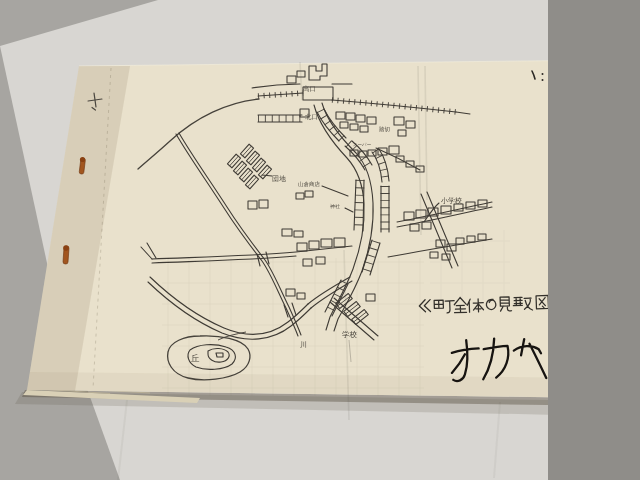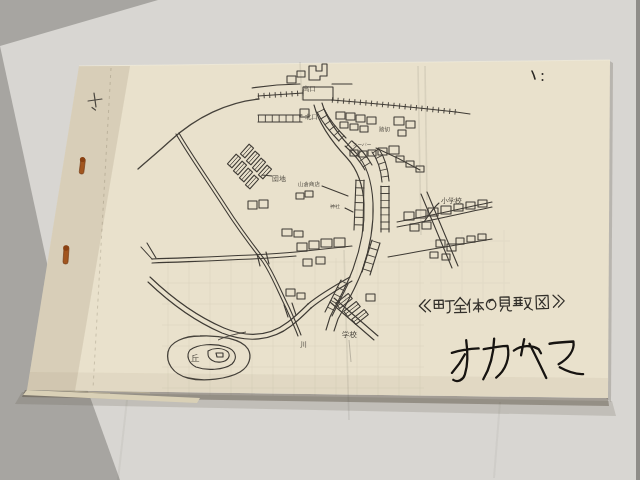--- a/index.html
+++ b/index.html
@@ -1,16 +1,16 @@
 <!DOCTYPE html>
 <html><head>
 <meta charset="utf-8">
 <style>
   html,body{margin:0;padding:0;background:#8f8d89;}
-  #stage{width:636px;height:480px;position:relative;overflow:hidden;}
+  #stage{width:548px;height:480px;position:relative;overflow:hidden;}
   svg{display:block;}
   .ink{stroke:#3f3b35;fill:none;stroke-width:1.1;stroke-linecap:round;stroke-linejoin:round;}
   .ink2{stroke:#46423b;fill:none;stroke-width:1.3;stroke-linecap:round;stroke-linejoin:round;}
   .box{stroke:#3f3b35;fill:none;stroke-width:1.05;stroke-linejoin:round;}
   .ticks{stroke:#3f3b35;fill:none;stroke-width:5.5;stroke-dasharray:1,4.6;opacity:.9;}
   .rung{stroke:#3f3b35;fill:none;stroke-linecap:butt;opacity:.95;}
   .lbl{fill:#3a362f;font-family:"DejaVu Sans",sans-serif;opacity:.92;}
   .pen{stroke:#171411;fill:none;stroke-linecap:round;stroke-linejoin:round;}
   .faint{stroke:#6a6458;fill:none;}
 </style>

